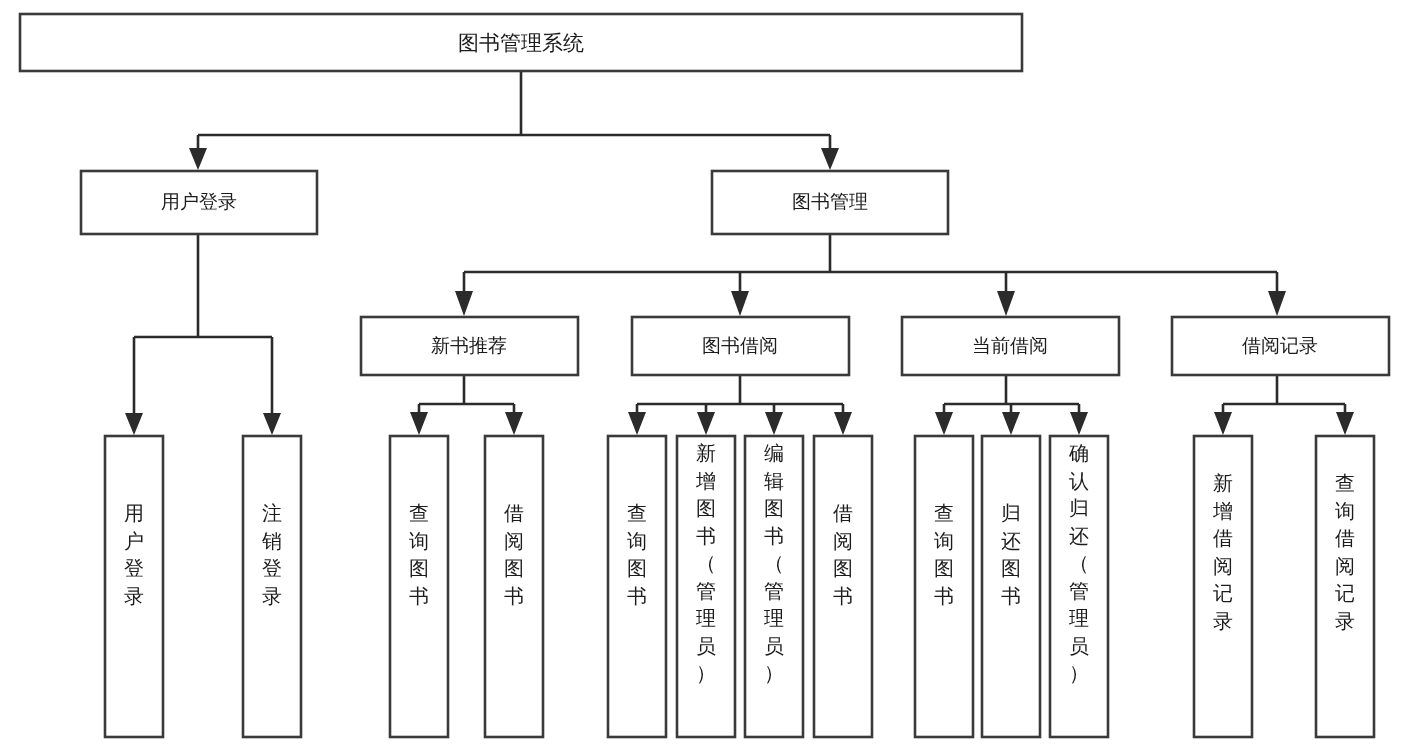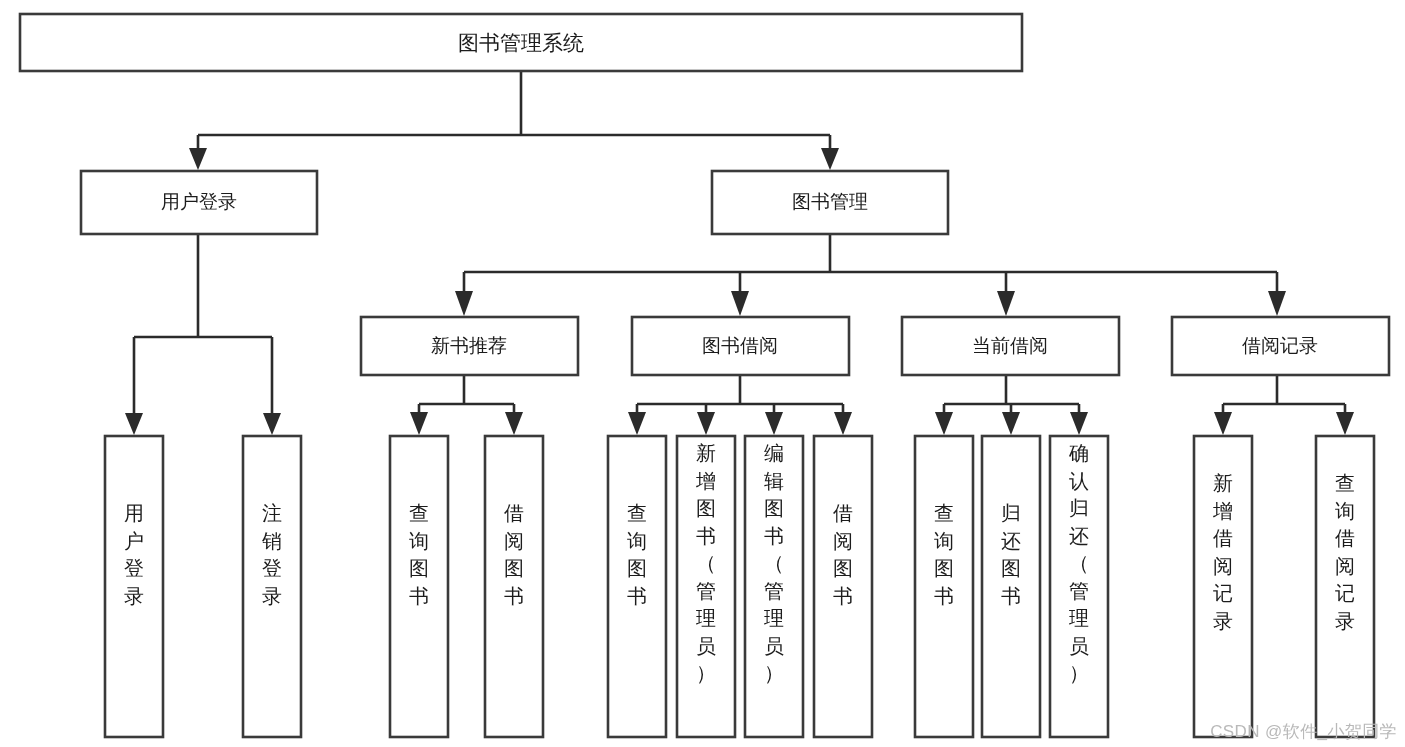--- a/index.html
+++ b/index.html
@@ -231,14 +231,13 @@
       <rect class="node-box" x="1194" y="436" width="58" height="301"></rect>
       <text class="vert-label" x="1223" y="490"><tspan x="1223" y="490">新</tspan><tspan x="1223" y="517.5">增</tspan><tspan x="1223" y="545">借</tspan><tspan x="1223" y="572.5">阅</tspan><tspan x="1223" y="600">记</tspan><tspan x="1223" y="627.5">录</tspan></text>
     </g>
     <g>
       <rect class="node-box" x="1316" y="436" width="58" height="301"></rect>
       <text class="vert-label" x="1345" y="490"><tspan x="1345" y="490">查</tspan><tspan x="1345" y="517.5">询</tspan><tspan x="1345" y="545">借</tspan><tspan x="1345" y="572.5">阅</tspan><tspan x="1345" y="600">记</tspan><tspan x="1345" y="627.5">录</tspan></text>
     </g>
 
   </svg>
 
-  <div class="watermark">CSDN @软件_小贺同学</div>
 </div>
 
 </body></html>

